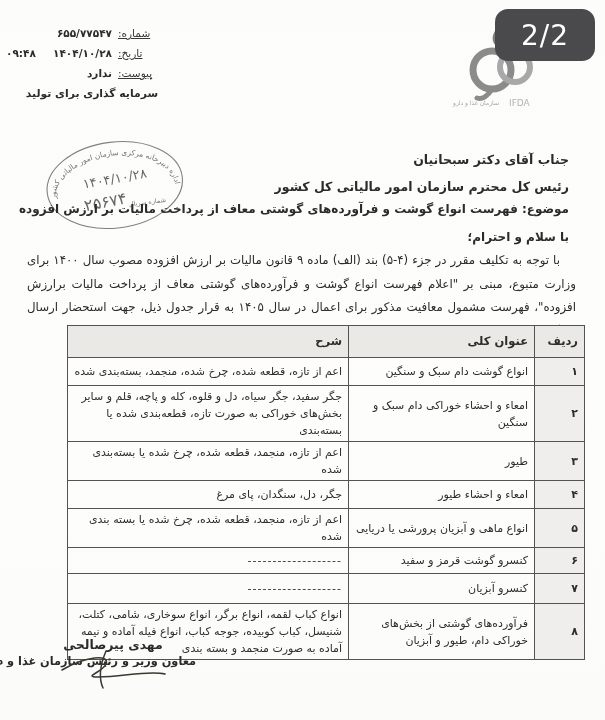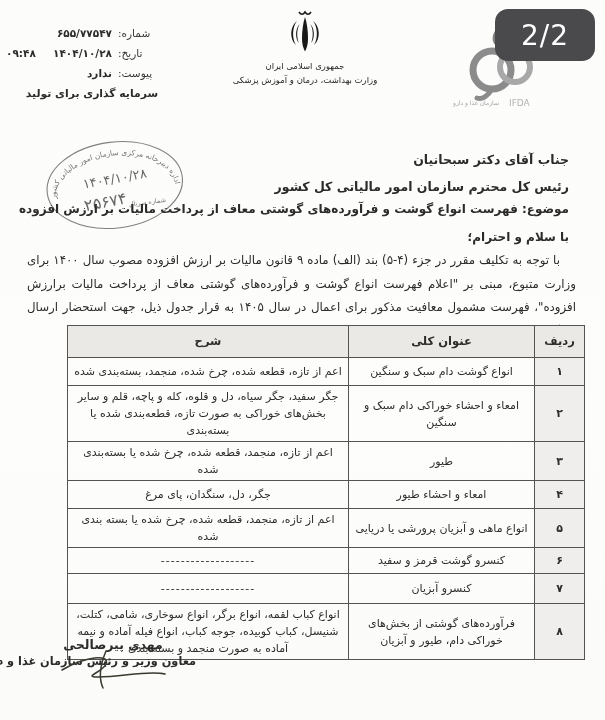--- a/index.html
+++ b/index.html
@@ -21,21 +21,21 @@
   .ifda-logo { position:absolute; top:16px; right:58px; z-index:1; }
 
   
   .emblem-block { position:absolute; top:10px; left:210px; width:190px; text-align:center; }
   .gov-line1 { font-size:8.5px; margin-top:1px; color:#1f1f1f; }
   .gov-line2 { font-size:8.5px; margin-top:4px; color:#1f1f1f; white-space:nowrap; }
 
   
   .meta-block { position:absolute; top:27px; left:6px; width:152px; font-size:10.5px; }
   .meta-row { display:flex; direction:rtl; align-items:baseline; gap:6px; margin-bottom:8px; }
-  .meta-label { color:#3a3936; min-width:40px; text-align:left; }
+  .meta-label { color:#3a3936; min-width:40px; text-align:left;text-decoration:underline; }
   .meta-value { font-weight:bold; letter-spacing:.3px; }
   .meta-time { margin-inline-start:auto; font-weight:bold; }
   .meta-slogan { font-weight:bold; font-size:10.8px; direction:rtl; text-align:right; margin-top:2px; }
 
   
   .stamp { position:absolute; top:136px; left:42px; transform:rotate(-7deg); opacity:.85; }
 
   
   .recipient { position:absolute; top:146px; right:36px; direction:rtl; text-align:right;
                font-weight:bold; font-size:12.5px; line-height:27px; }
@@ -44,21 +44,21 @@
   .salutation { position:absolute; top:230px; right:36px; direction:rtl;
                 font-weight:bold; font-size:12px; }
   .body-par { position:absolute; top:249px; right:29px; left:27px; direction:rtl;
               text-align:justify; font-size:11.8px; line-height:23.5px; text-indent:16px; }
 
   
   table.exempt { position:absolute; top:325px; left:67px; width:517px;
                  border-collapse:collapse; direction:rtl; table-layout:fixed; }
   table.exempt th, table.exempt td {
     border:1px solid #55534f; font-size:11px; line-height:17px;
-    text-align:center; vertical-align:middle; padding:2px 6px; color:#2e2d2a;
+    text-align:right; vertical-align:middle; padding:2px 6px; color:#2e2d2a;
   }
   table.exempt { border:1.5px solid #4a4845; }
   table.exempt th { background:#eae9e6; font-weight:bold; font-size:11.5px; }
   td.num-cell { background:#efeeec; font-weight:bold; }
   .dashes { color:#8a8a86; letter-spacing:1px; font-size:10px; }
 
   
   .sig-block { position:absolute; top:629px; left:30px; width:166px; text-align:center; direction:rtl; }
   .sig-name { font-weight:bold; font-size:12.5px;margin-top:8px; }
   .sig-title { font-weight:bold; font-size:11.3px; margin-top:3px; white-space:nowrap; }
@@ -77,32 +77,20 @@
     <svg width="96" height="96" viewBox="0 0 96 96">
       <path d="M49 10 C40 16 39 27 47 31 C55 26 56 15 49 10 Z" fill="#7f7f7f"></path>
       <circle cx="41" cy="54" r="19" fill="none" stroke="#8b8b8b" stroke-width="7"></circle>
       <circle cx="64" cy="51" r="15" fill="none" stroke="#a8a8a8" stroke-width="6"></circle>
       <path d="M41 73 C37 80 31 84 26 82" fill="none" stroke="#8b8b8b" stroke-width="5" stroke-linecap="round"></path>
       <text x="58" y="90" font-size="9" fill="#b3b3b3" font-family="DejaVu Sans, sans-serif">IFDA</text>
       <text x="2" y="89" font-size="6" fill="#a3a3a3" font-family="DejaVu Sans, sans-serif">سازمان غذا و دارو</text>
     </svg>
   </div>
 
-  <div class="emblem-block">
-    <svg width="44" height="46" viewBox="0 0 44 46">
-      <path d="M16 2 q3 4.5 6 0 q3 4.5 6 0" stroke="#191919" fill="none" stroke-width="1.6"></path>
-      <path d="M22 7 C20 13 19 21 19 28.5 C19 34.5 20.5 38.5 22 41.5 C23.5 38.5 25 34.5 25 28.5 C25 21 24 13 22 7 Z" fill="#191919"></path>
-      <path d="M14 11 C7 16 6 29 13 35 C9 29 9 17 14 11 Z" fill="#191919"></path>
-      <path d="M17 14 C12 18 12 29 16 33 C13.5 28 13.5 18 17 14 Z" fill="#191919"></path>
-      <path d="M30 11 C37 16 38 29 31 35 C35 29 35 17 30 11 Z" fill="#191919"></path>
-      <path d="M27 14 C32 18 32 29 28 33 C30.5 28 30.5 18 27 14 Z" fill="#191919"></path>
-    </svg>
-    <div class="gov-line1 fa">جمهوری اسلامی ایران</div>
-    <div class="gov-line2 fa">وزارت بهداشت، درمان و آموزش پزشکی</div>
-  </div>
 
   <div class="meta-block">
     <div class="meta-row">
       <span class="meta-label">شماره:</span>
       <span class="meta-value">۶۵۵/۷۷۵۴۷</span>
     </div>
     <div class="meta-row">
       <span class="meta-label">تاریخ:</span>
       <span class="meta-value">۱۴۰۴/۱۰/۲۸</span>
       <span class="meta-time">۰۹:۴۸</span>

